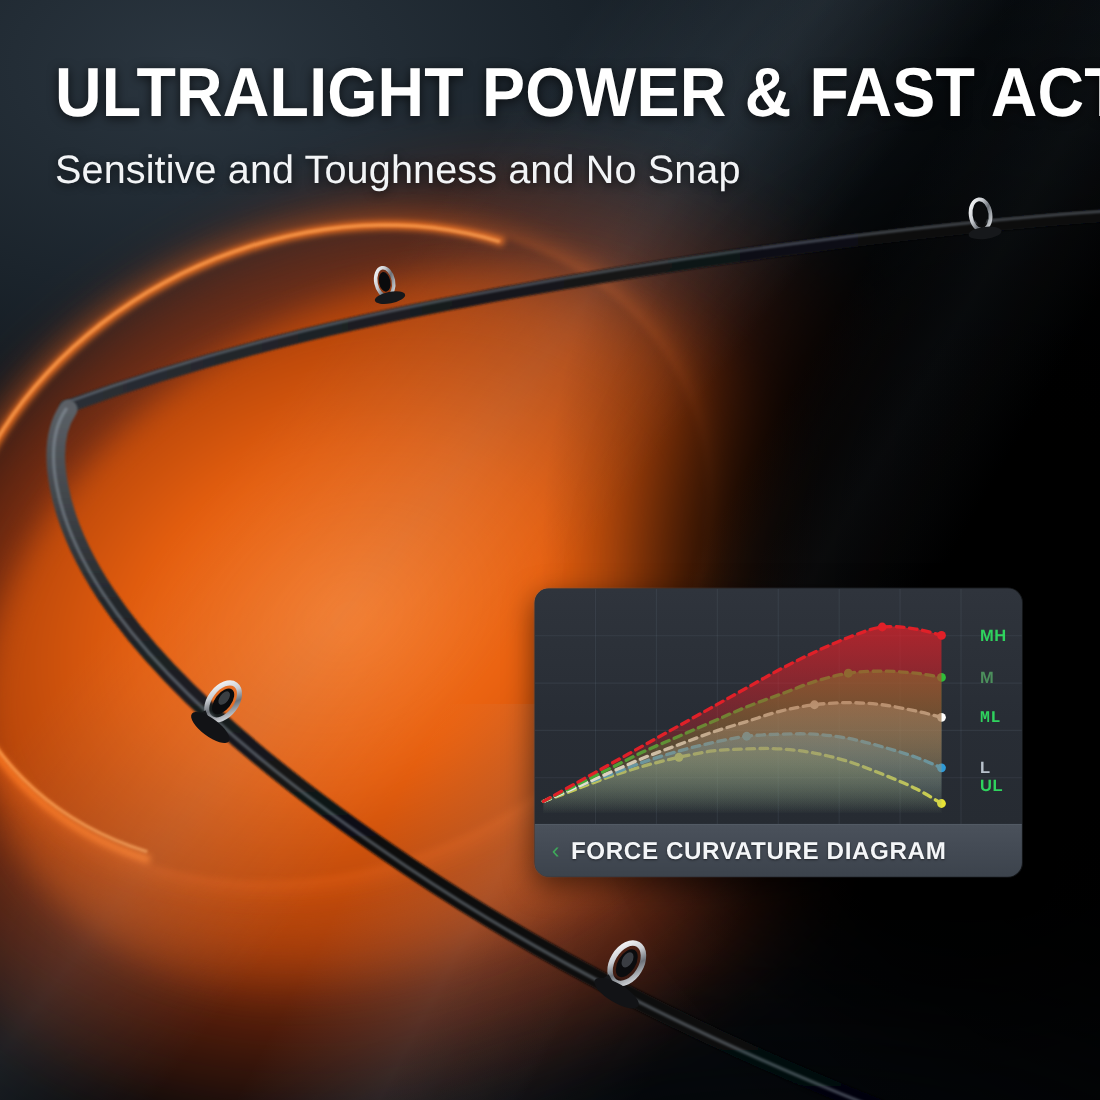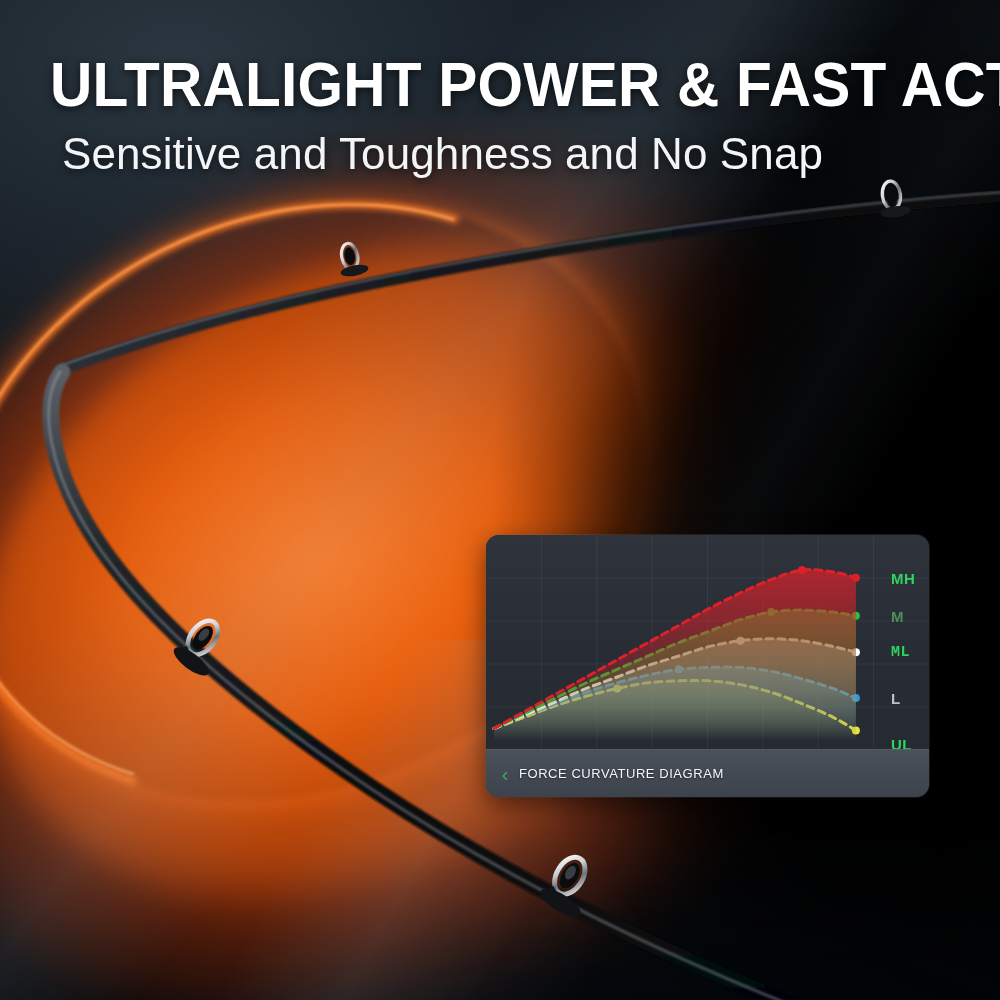--- a/index.html
+++ b/index.html
@@ -86,22 +86,22 @@
   #headings{position:absolute;left:0;top:0;width:1000px;}
   #main-title{
     position:absolute;left:50px;top:52px;width:910px;
     font-family:"Liberation Sans Narrow","Liberation Sans",sans-serif;
     font-weight:700;font-size:63px;line-height:64px;letter-spacing:.2px;
     color:#ffffff;white-space:nowrap;
     transform:scaleX(.93);transform-origin:left center;
     text-shadow:0 2px 10px rgba(0,0,0,.7);
   }
   #sub-title{
-    position:absolute;left:62px;top:130px;
-    font-size:44px;line-height:48px;font-weight:400;color:#f2f4f6;
+    position:absolute;left:50px;top:130px;
+    font-size:36px;line-height:48px;font-weight:400;color:#f2f4f6;
     letter-spacing:.1px;white-space:nowrap;
     text-shadow:0 2px 8px rgba(0,0,0,.65);
   }
 
   
   #panel{
     position:absolute;left:486px;top:535px;width:443px;height:262px;
     border-radius:13px;
     background:#2b3038;
     box-shadow:0 8px 26px rgba(0,0,0,.55), 0 0 0 1px rgba(120,132,146,.22);
@@ -127,21 +127,21 @@
     background:linear-gradient(180deg,#4a515b 0%,#434a54 48%,#3c434c 100%);
     border-top:1px solid rgba(140,152,166,.28);
     display:flex;align-items:center;
   }
   #back-chevron{
     margin-left:13px;margin-right:8px;width:12px;height:18px;flex:none;
     display:flex;align-items:center;justify-content:center;
     color:#3ea85a;font-size:21px;font-weight:400;line-height:1;
   }
   #caption-text{
-    font-size:13px;font-weight:400;letter-spacing:.55px;color:#f4f6f8;
+    font-size:22px;font-weight:700;letter-spacing:.55px;color:#f4f6f8;
     text-shadow:0 1px 2px rgba(0,0,0,.5);
   }
 </style>
 </head>
 <body>
 
 <div id="stage">
 
   <div class="bg-layer" id="bg-base"></div>
   <div id="glow-wrap">
@@ -278,21 +278,21 @@
           <path d="M 8.00 193.54 C 13.13 190.99, 28.53 183.35, 38.80 178.26 C 49.07 173.17, 59.33 168.07, 69.60 162.98 C 79.87 157.89, 90.13 152.47, 100.40 147.70 C 110.67 142.92, 120.93 138.79, 131.20 134.33 C 141.47 129.87, 151.73 125.42, 162.00 120.96 C 172.27 116.50, 182.53 111.73, 192.80 107.59 C 203.07 103.45, 213.33 99.95, 223.60 96.13 C 233.87 92.31, 244.13 87.85, 254.40 84.67 C 264.67 81.49, 274.93 78.62, 285.20 77.03 C 295.47 75.44, 305.73 75.12, 316.00 75.12 C 326.27 75.12, 337.82 76.07, 346.80 77.03 C 355.78 77.98, 366.05 80.21, 369.90 80.85 L 369.90 205 L 8.00 205 Z" fill="url(#fillM)"></path>
           <path d="M 8.00 193.54 C 13.13 190.99, 28.53 183.35, 38.80 178.26 C 49.07 173.17, 59.33 168.07, 69.60 162.98 C 79.87 157.89, 90.13 152.47, 100.40 147.70 C 110.67 142.92, 120.93 138.79, 131.20 134.33 C 141.47 129.87, 151.73 125.42, 162.00 120.96 C 172.27 116.50, 182.53 111.73, 192.80 107.59 C 203.07 103.45, 213.33 99.95, 223.60 96.13 C 233.87 92.31, 244.13 87.85, 254.40 84.67 C 264.67 81.49, 274.93 78.62, 285.20 77.03 C 295.47 75.44, 305.73 75.12, 316.00 75.12 C 326.27 75.12, 337.82 76.07, 346.80 77.03 C 355.78 77.98, 366.05 80.21, 369.90 80.85" fill="none" stroke="#2fbd3a" stroke-width="3" stroke-linecap="round" stroke-dasharray="7 5"></path>
           <circle cx="369.9" cy="80.85" r="4" fill="#2fbd3a"></circle>
           <circle cx="285.2" cy="77.02999999999999" r="4" fill="#2fbd3a"></circle>
           <path d="M 8.00 193.54 C 13.13 190.67, 28.53 182.08, 38.80 176.35 C 49.07 170.62, 59.33 164.89, 69.60 159.16 C 79.87 153.43, 90.13 147.70, 100.40 141.97 C 110.67 136.24, 120.93 130.51, 131.20 124.78 C 141.47 119.05, 151.73 113.32, 162.00 107.59 C 172.27 101.86, 182.53 96.13, 192.80 90.40 C 203.07 84.67, 213.33 78.62, 223.60 73.21 C 233.87 67.80, 244.13 62.71, 254.40 57.93 C 264.67 53.16, 274.93 48.38, 285.20 44.56 C 295.47 40.74, 305.73 36.28, 316.00 35.01 C 326.27 33.74, 337.82 35.65, 346.80 36.92 C 355.78 38.19, 366.05 41.70, 369.90 42.65 L 369.90 205 L 8.00 205 Z" fill="url(#fillMH)"></path>
           <path d="M 8.00 193.54 C 13.13 190.67, 28.53 182.08, 38.80 176.35 C 49.07 170.62, 59.33 164.89, 69.60 159.16 C 79.87 153.43, 90.13 147.70, 100.40 141.97 C 110.67 136.24, 120.93 130.51, 131.20 124.78 C 141.47 119.05, 151.73 113.32, 162.00 107.59 C 172.27 101.86, 182.53 96.13, 192.80 90.40 C 203.07 84.67, 213.33 78.62, 223.60 73.21 C 233.87 67.80, 244.13 62.71, 254.40 57.93 C 264.67 53.16, 274.93 48.38, 285.20 44.56 C 295.47 40.74, 305.73 36.28, 316.00 35.01 C 326.27 33.74, 337.82 35.65, 346.80 36.92 C 355.78 38.19, 366.05 41.70, 369.90 42.65" fill="none" stroke="#e02028" stroke-width="3" stroke-linecap="round" stroke-dasharray="7 5"></path>
           <circle cx="369.9" cy="42.650000000000006" r="4" fill="#e02028"></circle>
           <circle cx="316" cy="35.00999999999999" r="4" fill="#e02028"></circle>
         </svg>
       <div id="legend">
-          <div class="legend-label" style="color: rgb(47, 211, 94); left: 405px; top: 202px;">UL</div>
+          <div class="legend-label" style="color: rgb(47, 211, 94); left: 405px; top: 172px;">UL</div>
           <div class="legend-label" style="color: rgb(185, 194, 204); left: 405px; top: 155.98px;">L</div>
           <div class="legend-label" style="color: rgb(47, 211, 94); left: 405px; top: 110.14px; font-family: Liberation Mono, monospace;">ML</div>
           <div class="legend-label" style="color: rgb(76, 143, 92); left: 405px; top: 73.85px;">M</div>
           <div class="legend-label" style="color: rgb(47, 211, 94); left: 405px; top: 35.65px; text-align: center;">MH</div>
         </div>
     </div>
 
     <div id="caption-bar">
       <div id="back-chevron">‹</div>
       <div id="caption-text">FORCE CURVATURE DIAGRAM</div>

